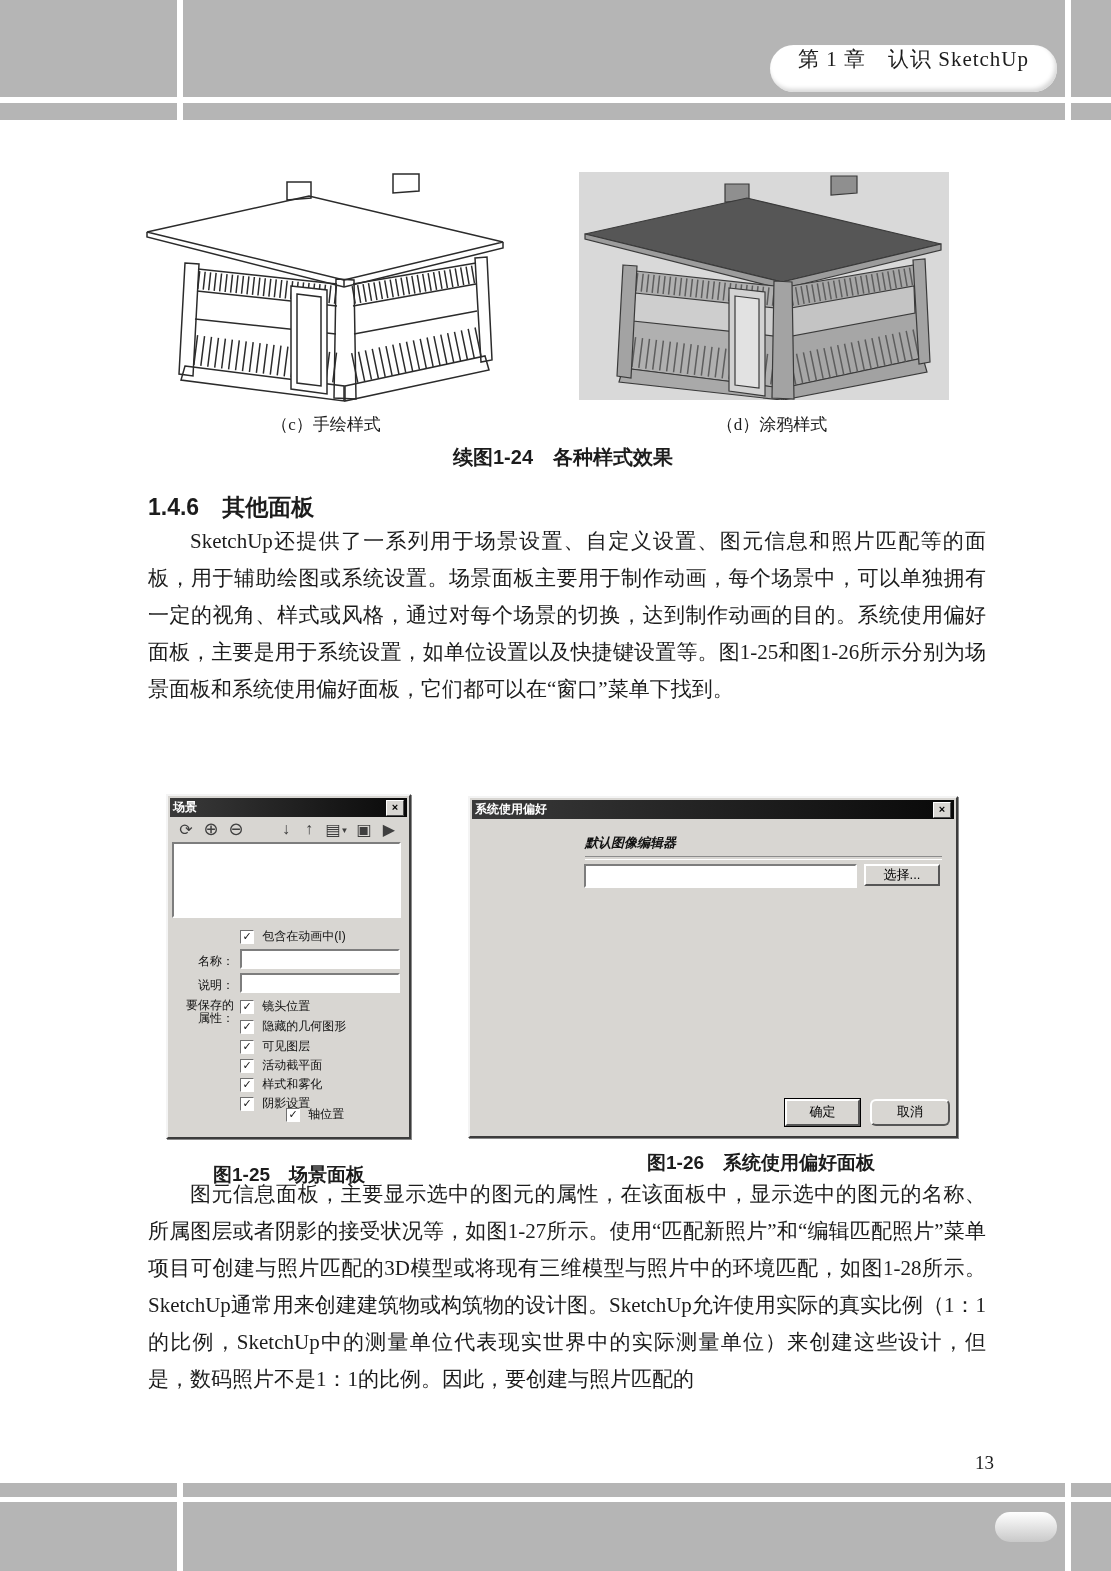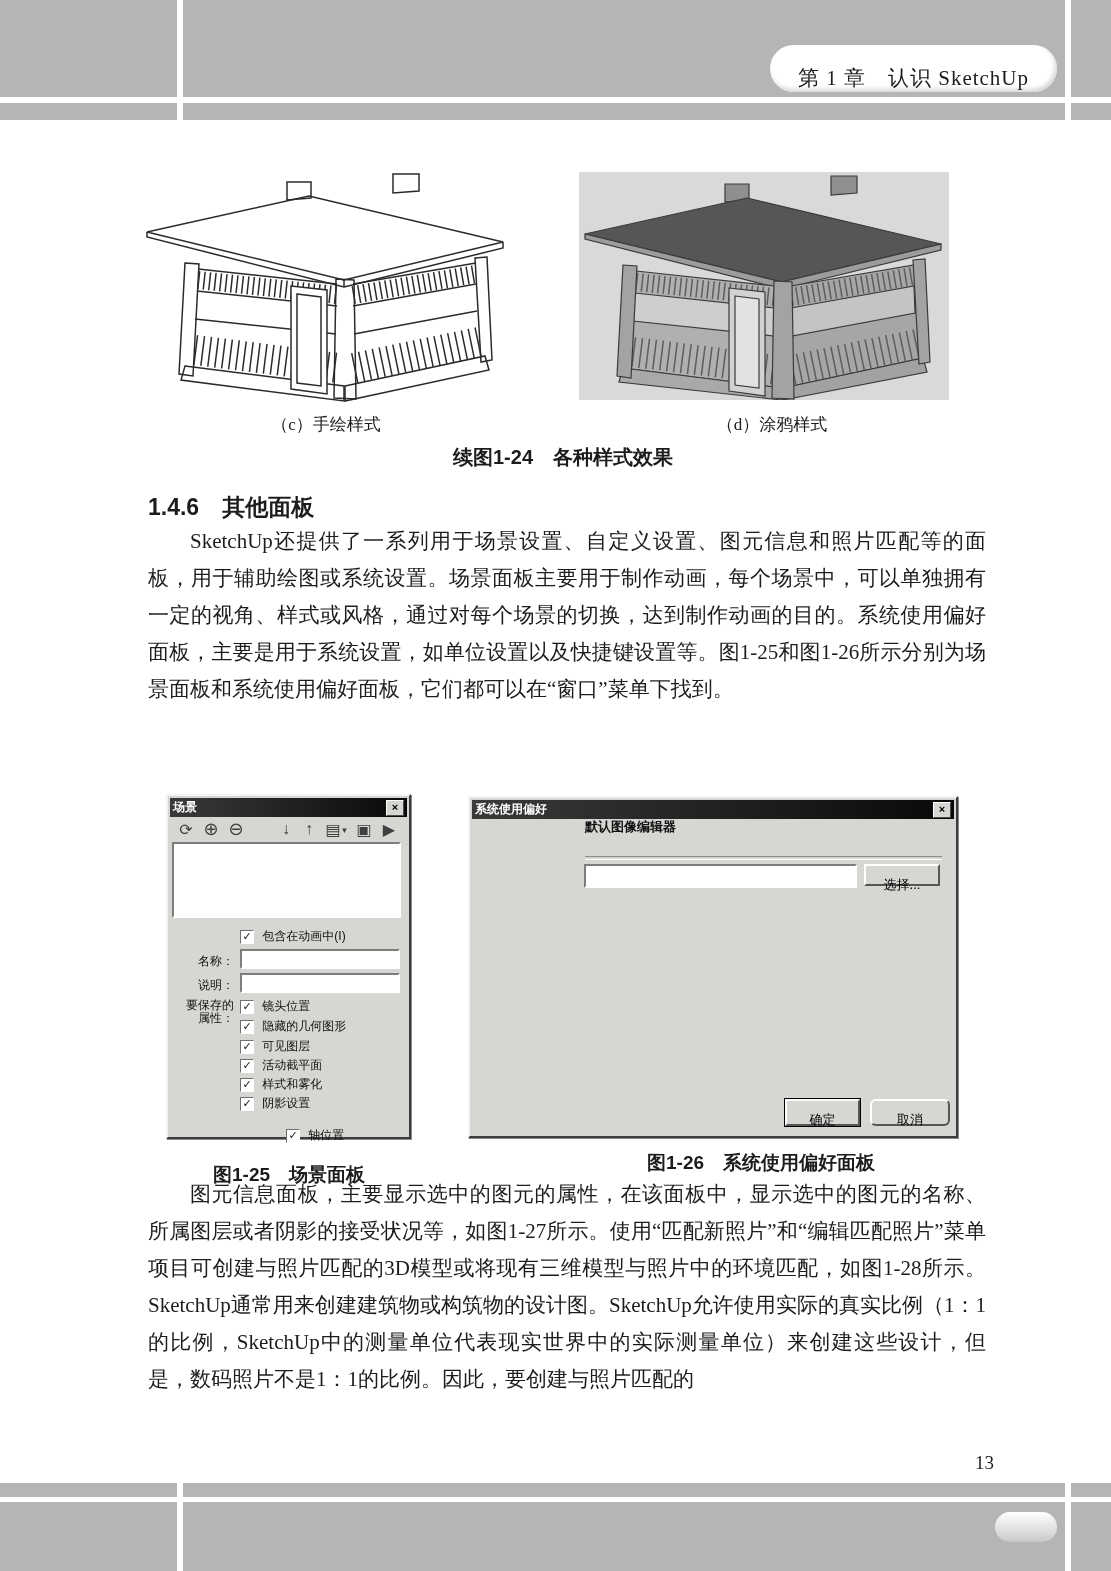--- a/index.html
+++ b/index.html
@@ -11,21 +11,21 @@
   .band-top-big{top:0;height:97px;}
   .band-top-thin{top:103px;height:17px;}
   .band-bottom-thin{top:1483px;height:14px;}
   .band-bottom-big{top:1502px;height:69px;}
   .vstrip{position:absolute;background:#ffffff;width:6px;}
   .vstrip-top{top:0;height:120px;}
   .vstrip-bottom{top:1483px;height:88px;}
   .vs-left{left:177px;} .vs-right{left:1065px;}
 
   .chapter-pill{position:absolute;left:770px;top:45px;width:287px;height:47px;background:#ffffff;
-     border-radius:24px;box-shadow:inset -2px -3px 4px #d8d8d8;display:flex;align-items:flex-end;justify-content:center;
+     border-radius:24px;box-shadow:inset -2px -3px 4px #d8d8d8;display:flex;align-items:flex-start;justify-content:center;
      font-size:21px;letter-spacing:1px;}
   .bottom-pill{position:absolute;left:995px;top:1512px;width:62px;height:30px;border-radius:15px;
      background:linear-gradient(#ffffff,#c9c9c9);}
 
   
   .fig-box{position:absolute;}
   .fig-svg{display:block;width:100%;height:100%;}
   .fig-sub-caption{position:absolute;font-size:17px;white-space:nowrap;transform:translateX(-50%);}
   .fig-main-caption{position:absolute;font-family:"Liberation Sans","DejaVu Sans",sans-serif;
      font-weight:bold;font-size:20px;white-space:nowrap;transform:translateX(-50%);}
@@ -40,21 +40,21 @@
   
   .win-panel{position:absolute;background:#d8d6d2;border:2px solid;border-color:#f4f4f4 #3c3c3c #3c3c3c #f4f4f4;
      box-shadow:1px 1px 0 #8a8a8a;font-family:"Liberation Sans","DejaVu Sans",sans-serif;font-size:12px;color:#111;}
   .win-titlebar{position:absolute;left:2px;right:2px;top:2px;height:19px;
      background:linear-gradient(90deg,#3a3a3a,#090909);color:#ffffff;font-weight:bold;
      display:flex;align-items:center;justify-content:space-between;padding:0 3px;box-sizing:border-box;}
   .win-close{width:16px;height:14px;background:#d8d6d2;border:1px solid;border-color:#ffffff #4d4d4d #4d4d4d #ffffff;
      color:#000;font-size:11px;line-height:12px;text-align:center;font-weight:bold;cursor:default;}
   .sunken{background:#ffffff;border:2px solid;border-color:#7d7d7d #ffffff #ffffff #7d7d7d;box-sizing:border-box;}
   .win-btn{position:absolute;background:#d8d6d2;border:2px solid;border-color:#ffffff #565656 #565656 #ffffff;
-     text-align:center;font-size:13px;box-sizing:border-box;padding-top:10px;}
+     text-align:center;font-size:13px;box-sizing:border-box;padding-top:0;}
   .default-btn{outline:1px solid #000;}
   .win-input{position:absolute;background:#ffffff;border:2px solid;border-color:#7d7d7d #ffffff #ffffff #7d7d7d;
      box-sizing:border-box;font-size:12px;padding:0 2px;}
 
   
   .scene-toolbar{position:absolute;left:2px;top:21px;right:2px;height:24px;display:flex;align-items:center;padding-left:6px;}
   .tb-icon{font-size:16px;color:#3f3f3f;width:20px;text-align:center;}
   .tb-icon.circle{font-size:18px;}
   .tb-icon .dd{font-size:8px;vertical-align:middle;}
   .chk-box{display:inline-block;width:12px;height:12px;background:#ffffff;border:1px solid;
@@ -213,34 +213,34 @@
       <span>活动截平面</span>
     </label>
     <label class="chk-row" style="left:72px;top:280px;">
       <span class="chk-box"><i>✓</i></span>
       <span>样式和雾化</span>
     </label>
     <label class="chk-row" style="left:72px;top:299px;">
       <span class="chk-box"><i>✓</i></span>
       <span>阴影设置</span>
     </label>
-    <label class="chk-row" style="left:72px;top:331px;padding-left:46px;">
+    <label class="chk-row" style="left:72px;top:310px;padding-left:46px;">
       <span class="chk-box"><i>✓</i></span>
       <span>轴位置</span>
     </label>
   </div>
 
   <div class="win-panel" style="left:468px;top:796px;width:486px;height:338px;">
     <div class="win-titlebar">
       <span>系统使用偏好</span>
       <span class="win-close">×</span>
     </div>
 
 
-    <div class="group-heading" style="left:115px;top:20px;">默认图像编辑器</div>
+    <div class="group-heading" style="left:115px;top:36px;font-style:italic;">默认图像编辑器</div>
     <div class="group-rule" style="left:115px;top:58px;width:357px;"></div>
 
     <input class="win-input" style="left: 114px; top: 66px; width: 273px; height: 24px;">
     <button class="win-btn" style="left:394px;top:66px;width:76px;height:22px;">选择...</button>
 
     <button class="win-btn default-btn" style="left:315px;top:301px;width:75px;height:27px;">确定</button>
     <button class="win-btn" style="left:400px;top:301px;width:80px;height:27px;border-radius:6px;">取消</button>
   </div>
 
   <div class="fig-caption-small" style="left:289px;top:1162px;">图1-25　场景面板</div>

